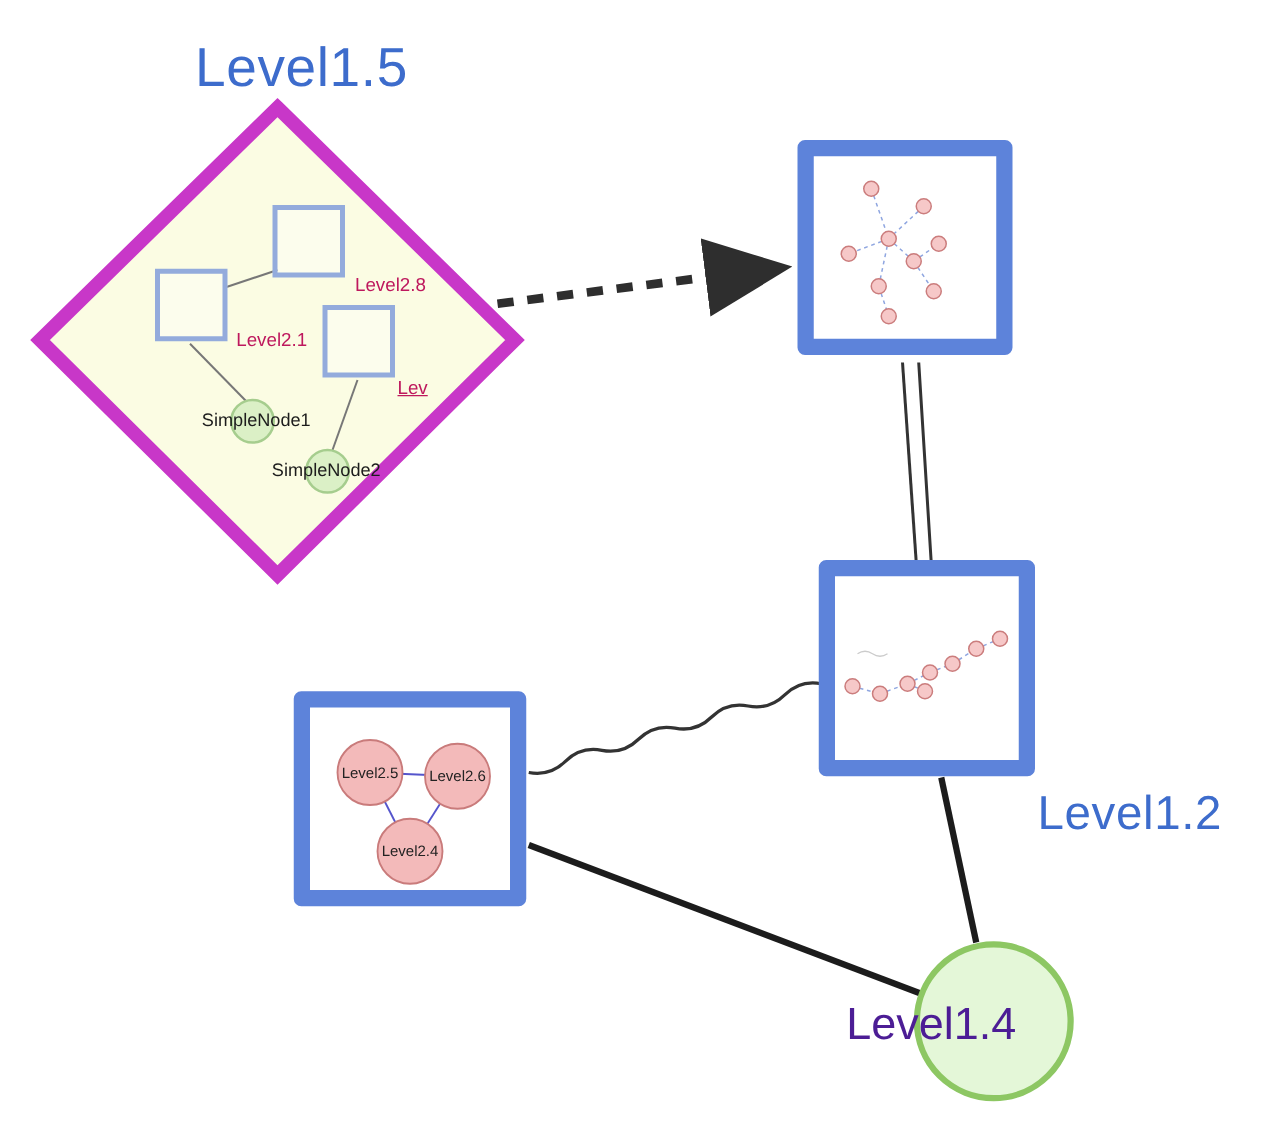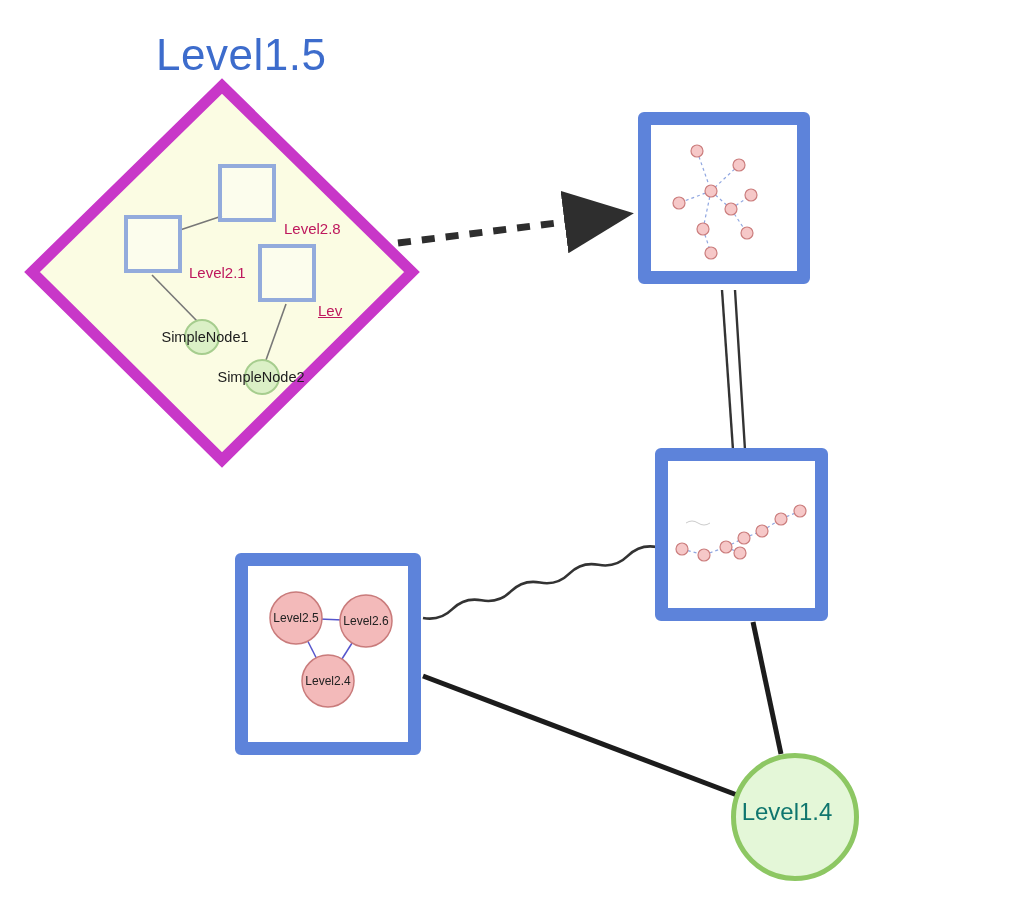--- a/index.html
+++ b/index.html
@@ -16,21 +16,21 @@
   .inner-square { width:58px; height:58px; border:4px solid #93abdc; background:rgba(255,255,255,0.35); }
   .inner-sq-label { color:#be185d; font-size:15px; white-space:nowrap; }
   .green-circle { width:36px; height:36px; border-radius:50%; background:#dbf0c6; border:2px solid #a6cd8e; }
   .green-label { color:#1c1c1c; font-size:14.5px; width:130px; text-align:center; white-space:nowrap; }
 
   
   .blue-node { border:13px solid #5d83da; border-radius:6px; background:#ffffff; }
 
   
   .big-green-circle { width:128px; height:128px; border-radius:50%; background:#e4f7d8; border:5px solid #8dc763; }
-  .black-label { color:#0f766e; font-size:24px; text-align:center; width:220px; white-space:nowrap; }
+  .black-label { color:#4c1d95; font-size:36px; text-align:left; width:220px; white-space:nowrap; }
 </style>
 </head>
 <body>
 
 <div class="canvas">
 
   <svg class="layer" width="1026" height="900" viewBox="0 0 1026 900">
     <defs>
       <marker id="arrowhead" markerWidth="10" markerHeight="9" refX="8" refY="4.5" orient="auto">
         <polygon points="0,0 10,4.5 0,9" fill="#2e2e2e"></polygon>
@@ -116,22 +116,23 @@
         <circle cx="36" cy="94" r="6"></circle>
         <circle cx="58" cy="86" r="6"></circle>
         <circle cx="76" cy="77" r="6"></circle>
         <circle cx="94" cy="70" r="6"></circle>
         <circle cx="113" cy="58" r="6"></circle>
         <circle cx="132" cy="50" r="6"></circle>
         <circle cx="72" cy="92" r="6"></circle>
       </g>
     </svg>
   </div>
+  <div class="abs big-label" style="left:830px; top:630px;">Level1.2</div>
 
-  <div class="abs blue-node" style="left:235px; top:553px; width:186px; height:202px;">
+  <div class="abs blue-node" style="left:235px; top:553px; width:186px; height:172px;">
     <svg width="160" height="160" viewBox="0 0 160 160">
       <g stroke="#5555cc" stroke-width="1.5">
         <line x1="48" y1="52" x2="118" y2="55"></line>
         <line x1="48" y1="52" x2="80" y2="115"></line>
         <line x1="118" y1="55" x2="80" y2="115"></line>
       </g>
       <circle cx="48" cy="52" r="26" fill="#f3baba" stroke="#c97b7b" stroke-width="1.5"></circle>
       <circle cx="118" cy="55" r="26" fill="#f3baba" stroke="#c97b7b" stroke-width="1.5"></circle>
       <circle cx="80" cy="115" r="26" fill="#f3baba" stroke="#c97b7b" stroke-width="1.5"></circle>
       <text x="48" y="56" text-anchor="middle" font-size="12" fill="#222222">Level2.5</text>

